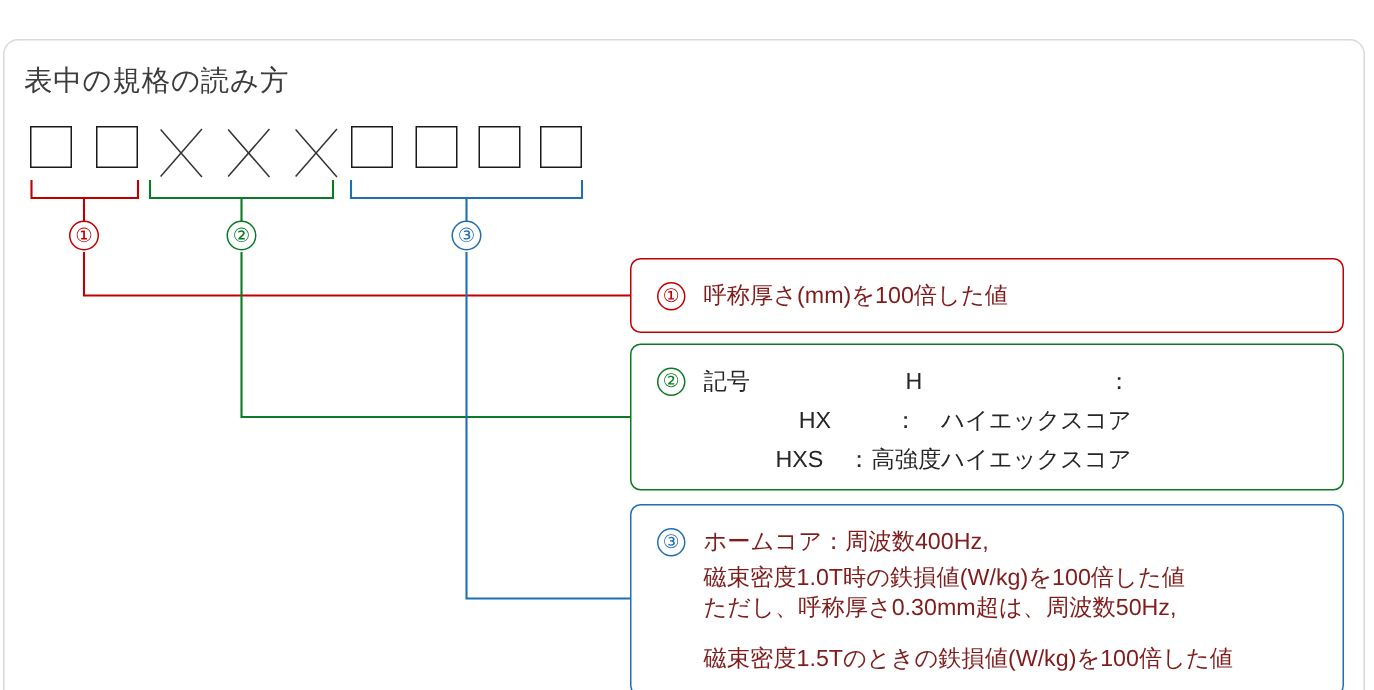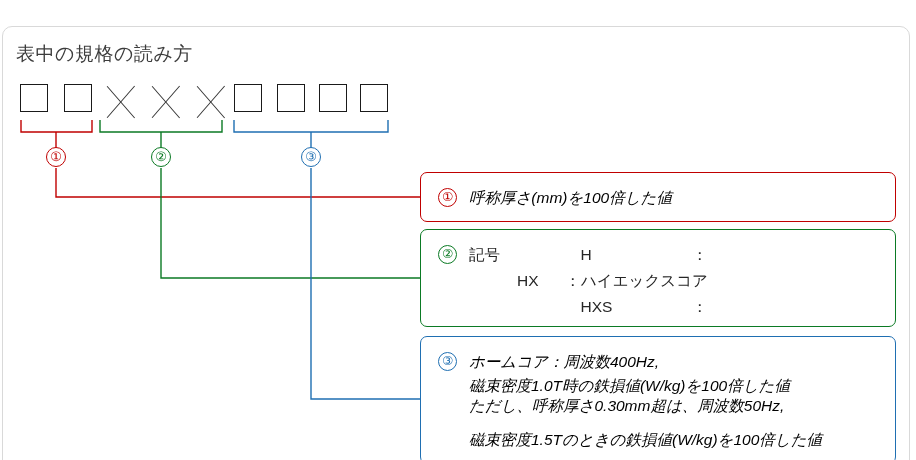--- a/index.html
+++ b/index.html
@@ -119,25 +119,24 @@
     border-radius: 50%;
     box-sizing: border-box;
     border: 1.3px solid currentColor;
     font-size: 12.5px;
     line-height: 16px;
     text-align: center;
   }
   .callout .body {
     position: absolute;
     left: 48px;
-    color: #000000;
+    color: #7f1d1d;
     font-size: 15.5px;
     line-height: 26px;
     white-space: pre;
-    font-style: italic;
   }
   .sym-table {
     position: absolute;
     left: 48px;
     color: #262626;
     font-size: 15.5px;
     line-height: 26px;
   }
   .sym-row { display: flex; justify-content: space-between; }
   .sym-label { width: 48px; flex: none; }
@@ -209,20 +208,21 @@
       <div class="sym-row">
         <div class="sym-label"></div>
         <div class="sym-code">HX</div>
         <div class="sym-sep">：</div>
         <div class="sym-desc">ハイエックスコア</div>
       </div>
       <div class="sym-row">
         <div class="sym-label"></div>
         <div class="sym-code">HXS</div>
         <div class="sym-sep">：</div>
+        <div class="sym-desc">高強度ハイエックスコア</div>
       </div>
     </div>
   </div>
 
   <div class="callout blue" style="left:420px; top:312px; width:476px; height:128px;">
     <div class="badge c-blue" style="top:15px;">③</div>
     <div class="body" style="top:12px;">ホームコア：周波数400Hz,</div>
     <div class="body" style="top:36px;">磁束密度1.0T時の鉄損値(W/kg)を100倍した値</div>
     <div class="body" style="top:56px;">ただし、呼称厚さ0.30mm超は、周波数50Hz,</div>
     <div class="body" style="top:90px;">磁束密度1.5Tのときの鉄損値(W/kg)を100倍した値</div>

